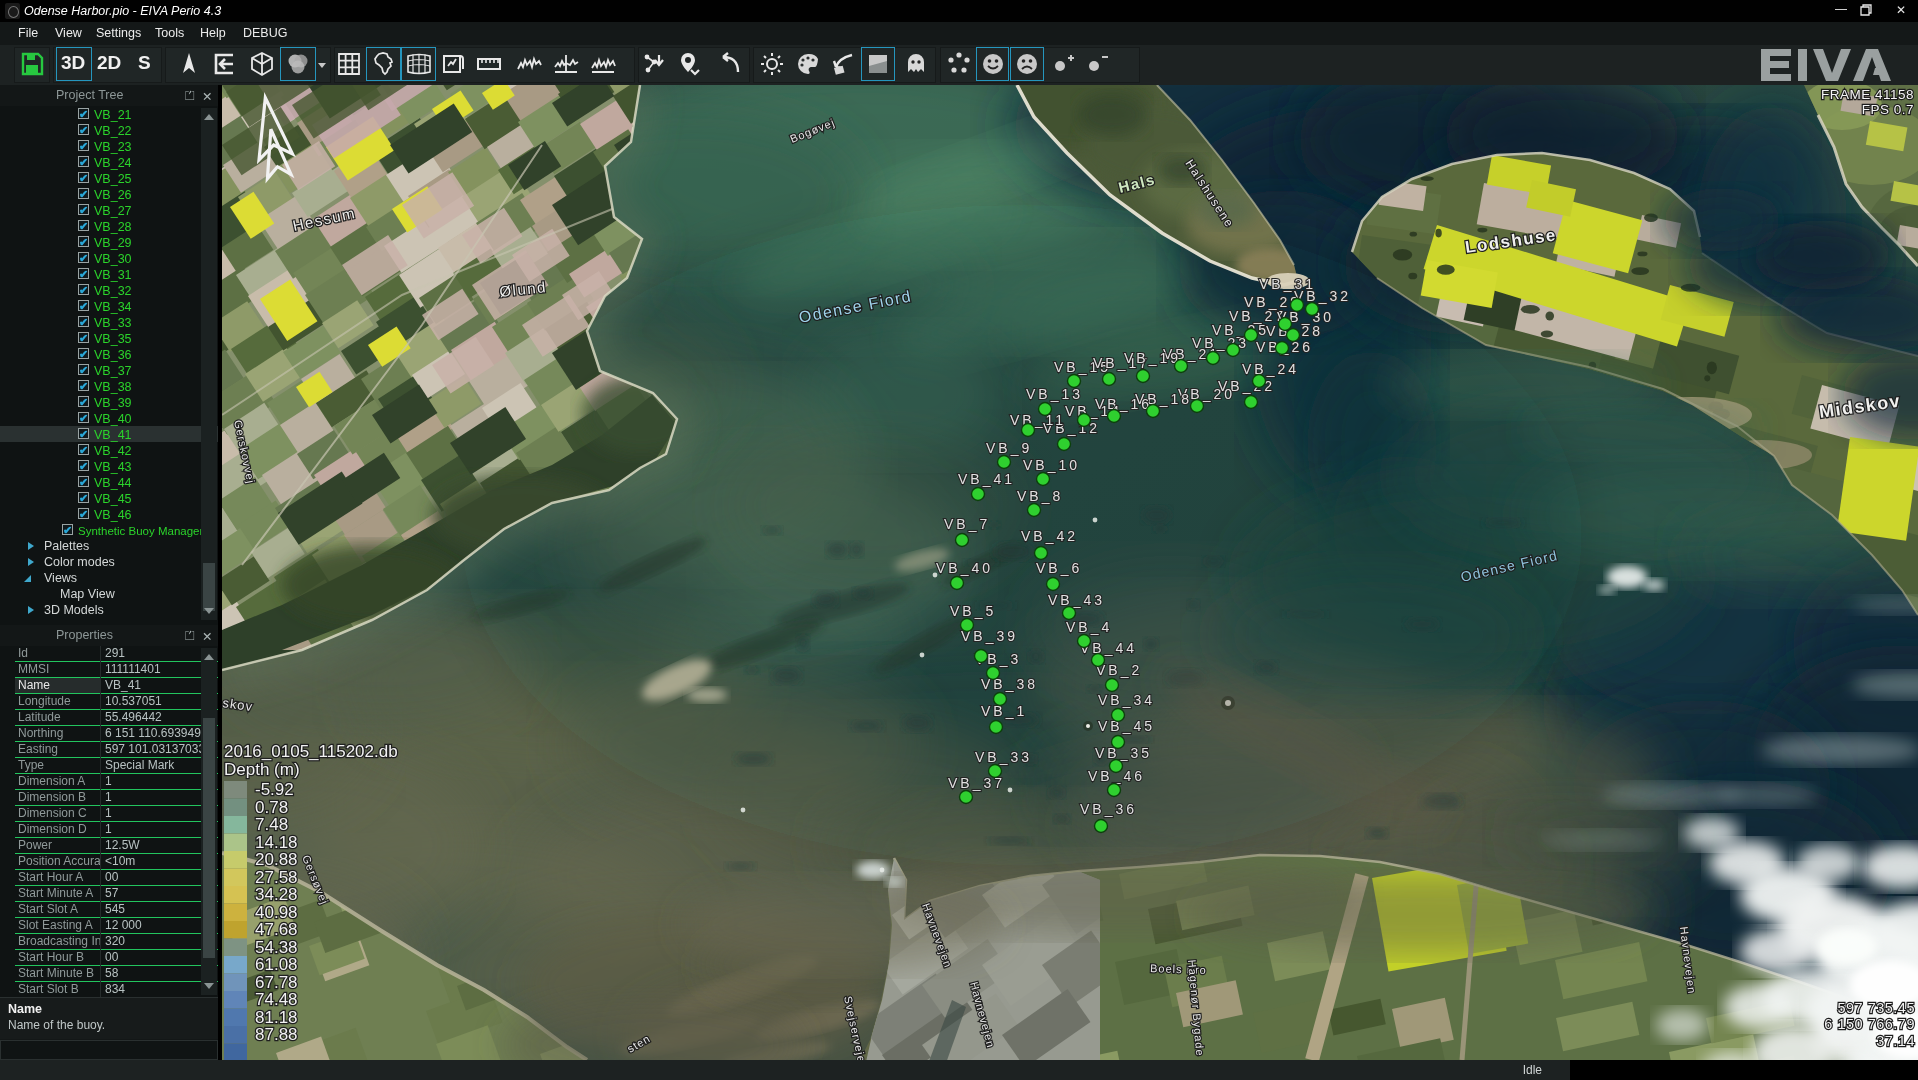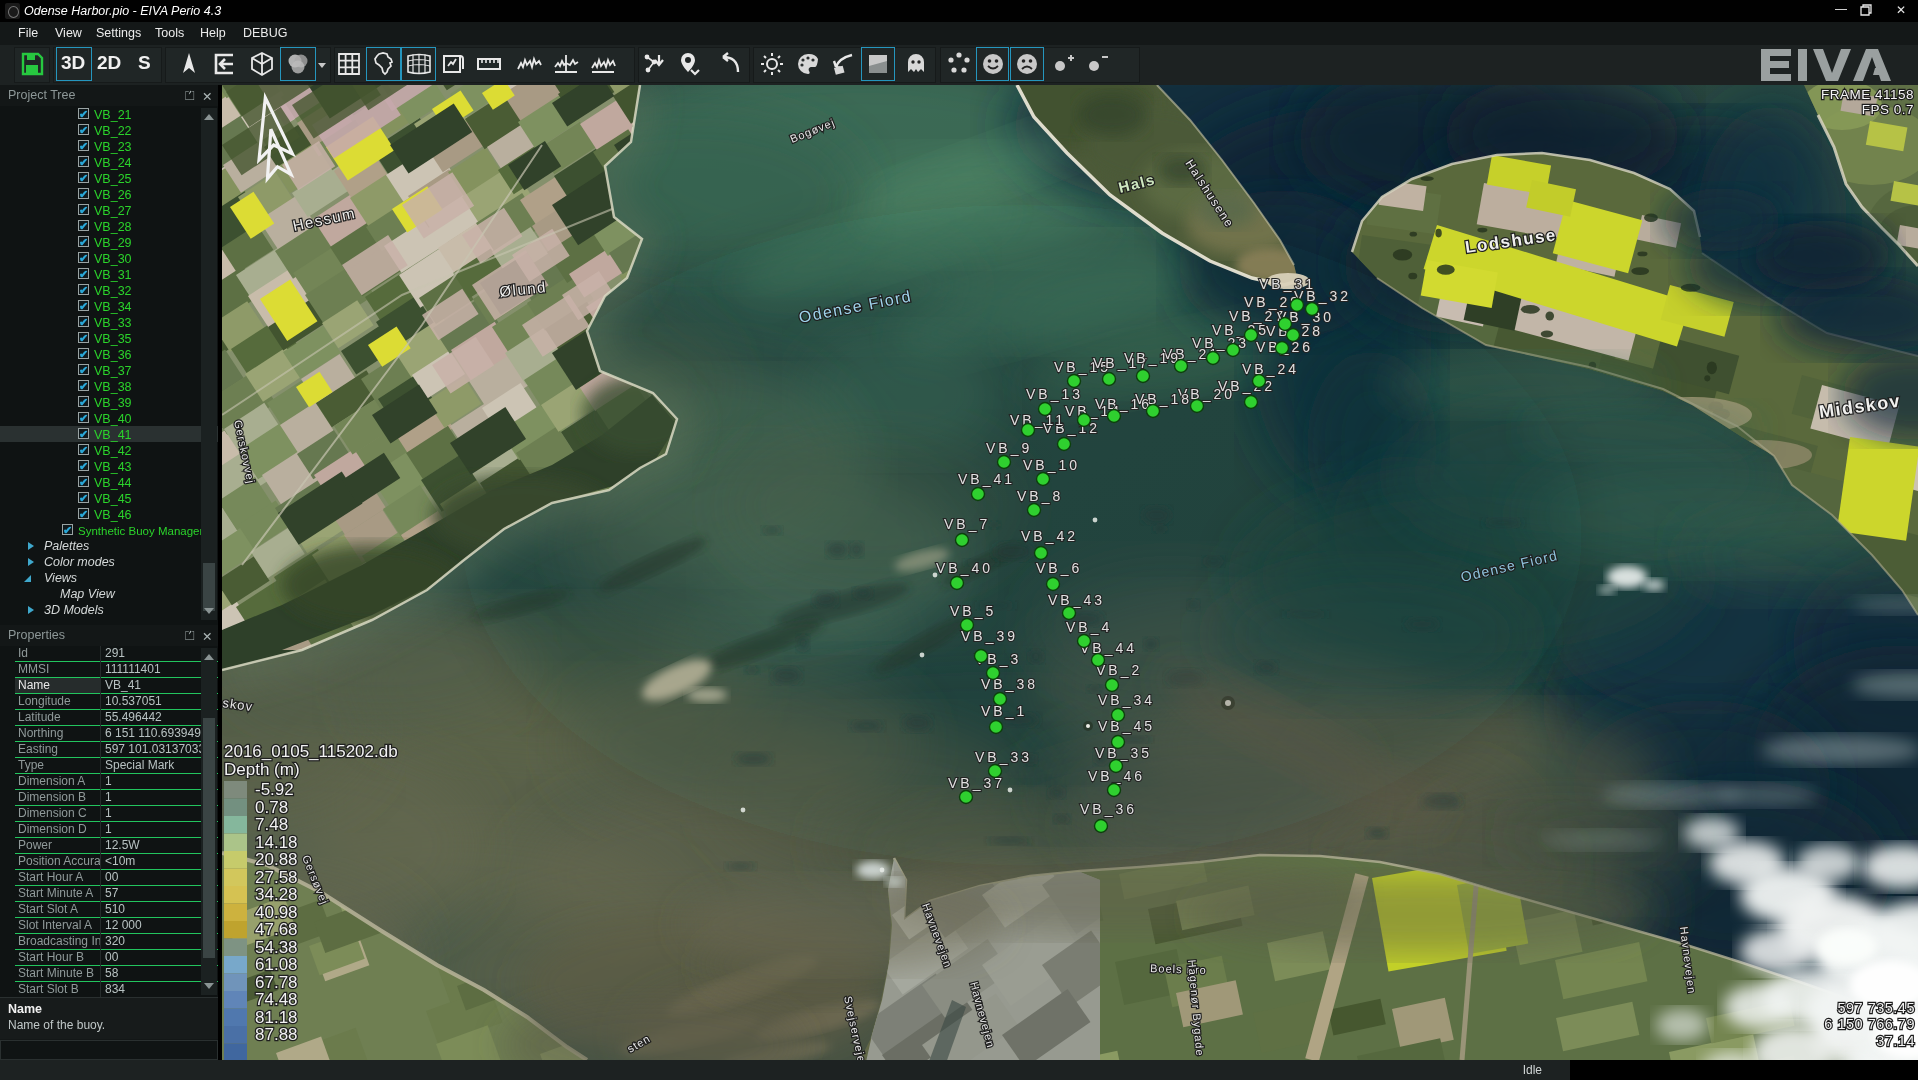--- a/index.html
+++ b/index.html
@@ -11,27 +11,27 @@
 #menubar { position:absolute; left:0; top:22px; width:1918px; height:23px; background:#141818; color:#ececec; font-size:12.5px; }
 #menubar span { position:absolute; top:4px; }
 #toolbar { position:absolute; left:0; top:45px; width:1918px; height:40px; background:#1d2222;text-align:center; }
 .tgroup { position:absolute; top:2px; height:36px; background:#202626; border:1px solid #161a1a; }
 .tbi { position:absolute; top:6px; }
 .tbtn { position:absolute; top:2px; height:34px; border:1px solid #2596be; }
 .tbtxt { position:absolute; color:#f0f0f0; font-size:19px; font-weight:bold; top:7px; }
 #eiva { position:absolute; right:2px; top:45px; width:160px; height:40px; }
 #lpanel { position:absolute; left:0; top:85px; width:218px; height:975px; background:#131717; }
 #ptree { position:absolute; left:0; top:0; width:218px; height:540px; }
-.phead { color:#8d9797; font-size:12.5px; padding:3px 0 0 8px; height:20px; background:#131717; }
+.phead { color:#8d9797; font-size:12.5px; padding:3px 0 0 8px; height:20px; background:#131717;margin-left:48px; }
 .pbody { position:absolute; left:0; top:21px; right:0; bottom:0; background:#0f1313; }
 .trow { height:16px; line-height:16px; padding-left:78px; position:relative; }
 .cb { position:absolute; left:78px; top:2px; width:11px; height:11px; border:1px solid #9aa4a4; background:#10191c; }
 .cb:after { content:"✔"; position:absolute; left:0px; top:-3px; color:#2aa8d8; font-size:11px; font-weight:bold; }
 .tlabel { color:#2bd32b; font-size:12.5px; margin-left:16px; }
-.titem { color:#d4d8d8; font-size:12.5px; height:16px; line-height:16px; position:relative;font-style:italic; }
+.titem { color:#d4d8d8; font-size:12.5px; height:16px; line-height:16px; position:relative; }
 .tri { position:absolute; left:28px; top:4px; width:0; height:0; }
 .tri.r { border-left:6px solid #3fa8cc; border-top:4px solid transparent; border-bottom:4px solid transparent; }
 .tri.d { border-bottom:7px solid #3fa8cc; border-left:7px solid transparent; margin-top:1px; }
 #props { position:absolute; left:0; top:540px; width:218px; height:435px; }
 .prow { height:16px; position:relative; border-bottom:1px solid #22c55e; margin-left:15px; }
 .pk { position:absolute; left:3px; top:0; width:82px; color:#909a9a; font-size:12px; line-height:15px;
       white-space:nowrap; overflow:hidden; }
 .pk.sel { background:#262c2c; color:#e8e8e8; width:85px; left:0; padding-left:3px; }
 .pv { position:absolute; left:90px; top:0; right:0; color:#b8c2c2; font-size:12px; line-height:15px; white-space:nowrap; overflow:hidden; }
 .vline { position:absolute; left:100px; top:0; bottom:0; width:1px; background:#262c2c; }
@@ -314,24 +314,24 @@
 <div class="prow">
             <div class="pk">Start Hour A</div>
             <div class="pv">00</div>
           </div>
 <div class="prow">
             <div class="pk">Start Minute A</div>
             <div class="pv">57</div>
           </div>
 <div class="prow">
             <div class="pk">Start Slot A</div>
-            <div class="pv">510</div>
-          </div>
-<div class="prow">
-            <div class="pk">Slot Interval A</div>
+            <div class="pv">545</div>
+          </div>
+<div class="prow">
+            <div class="pk">Slot Easting A</div>
             <div class="pv">12 000</div>
           </div>
 <div class="prow">
             <div class="pk">Broadcasting Int</div>
             <div class="pv">320</div>
           </div>
 <div class="prow">
             <div class="pk">Start Hour B</div>
             <div class="pv">00</div>
           </div>

